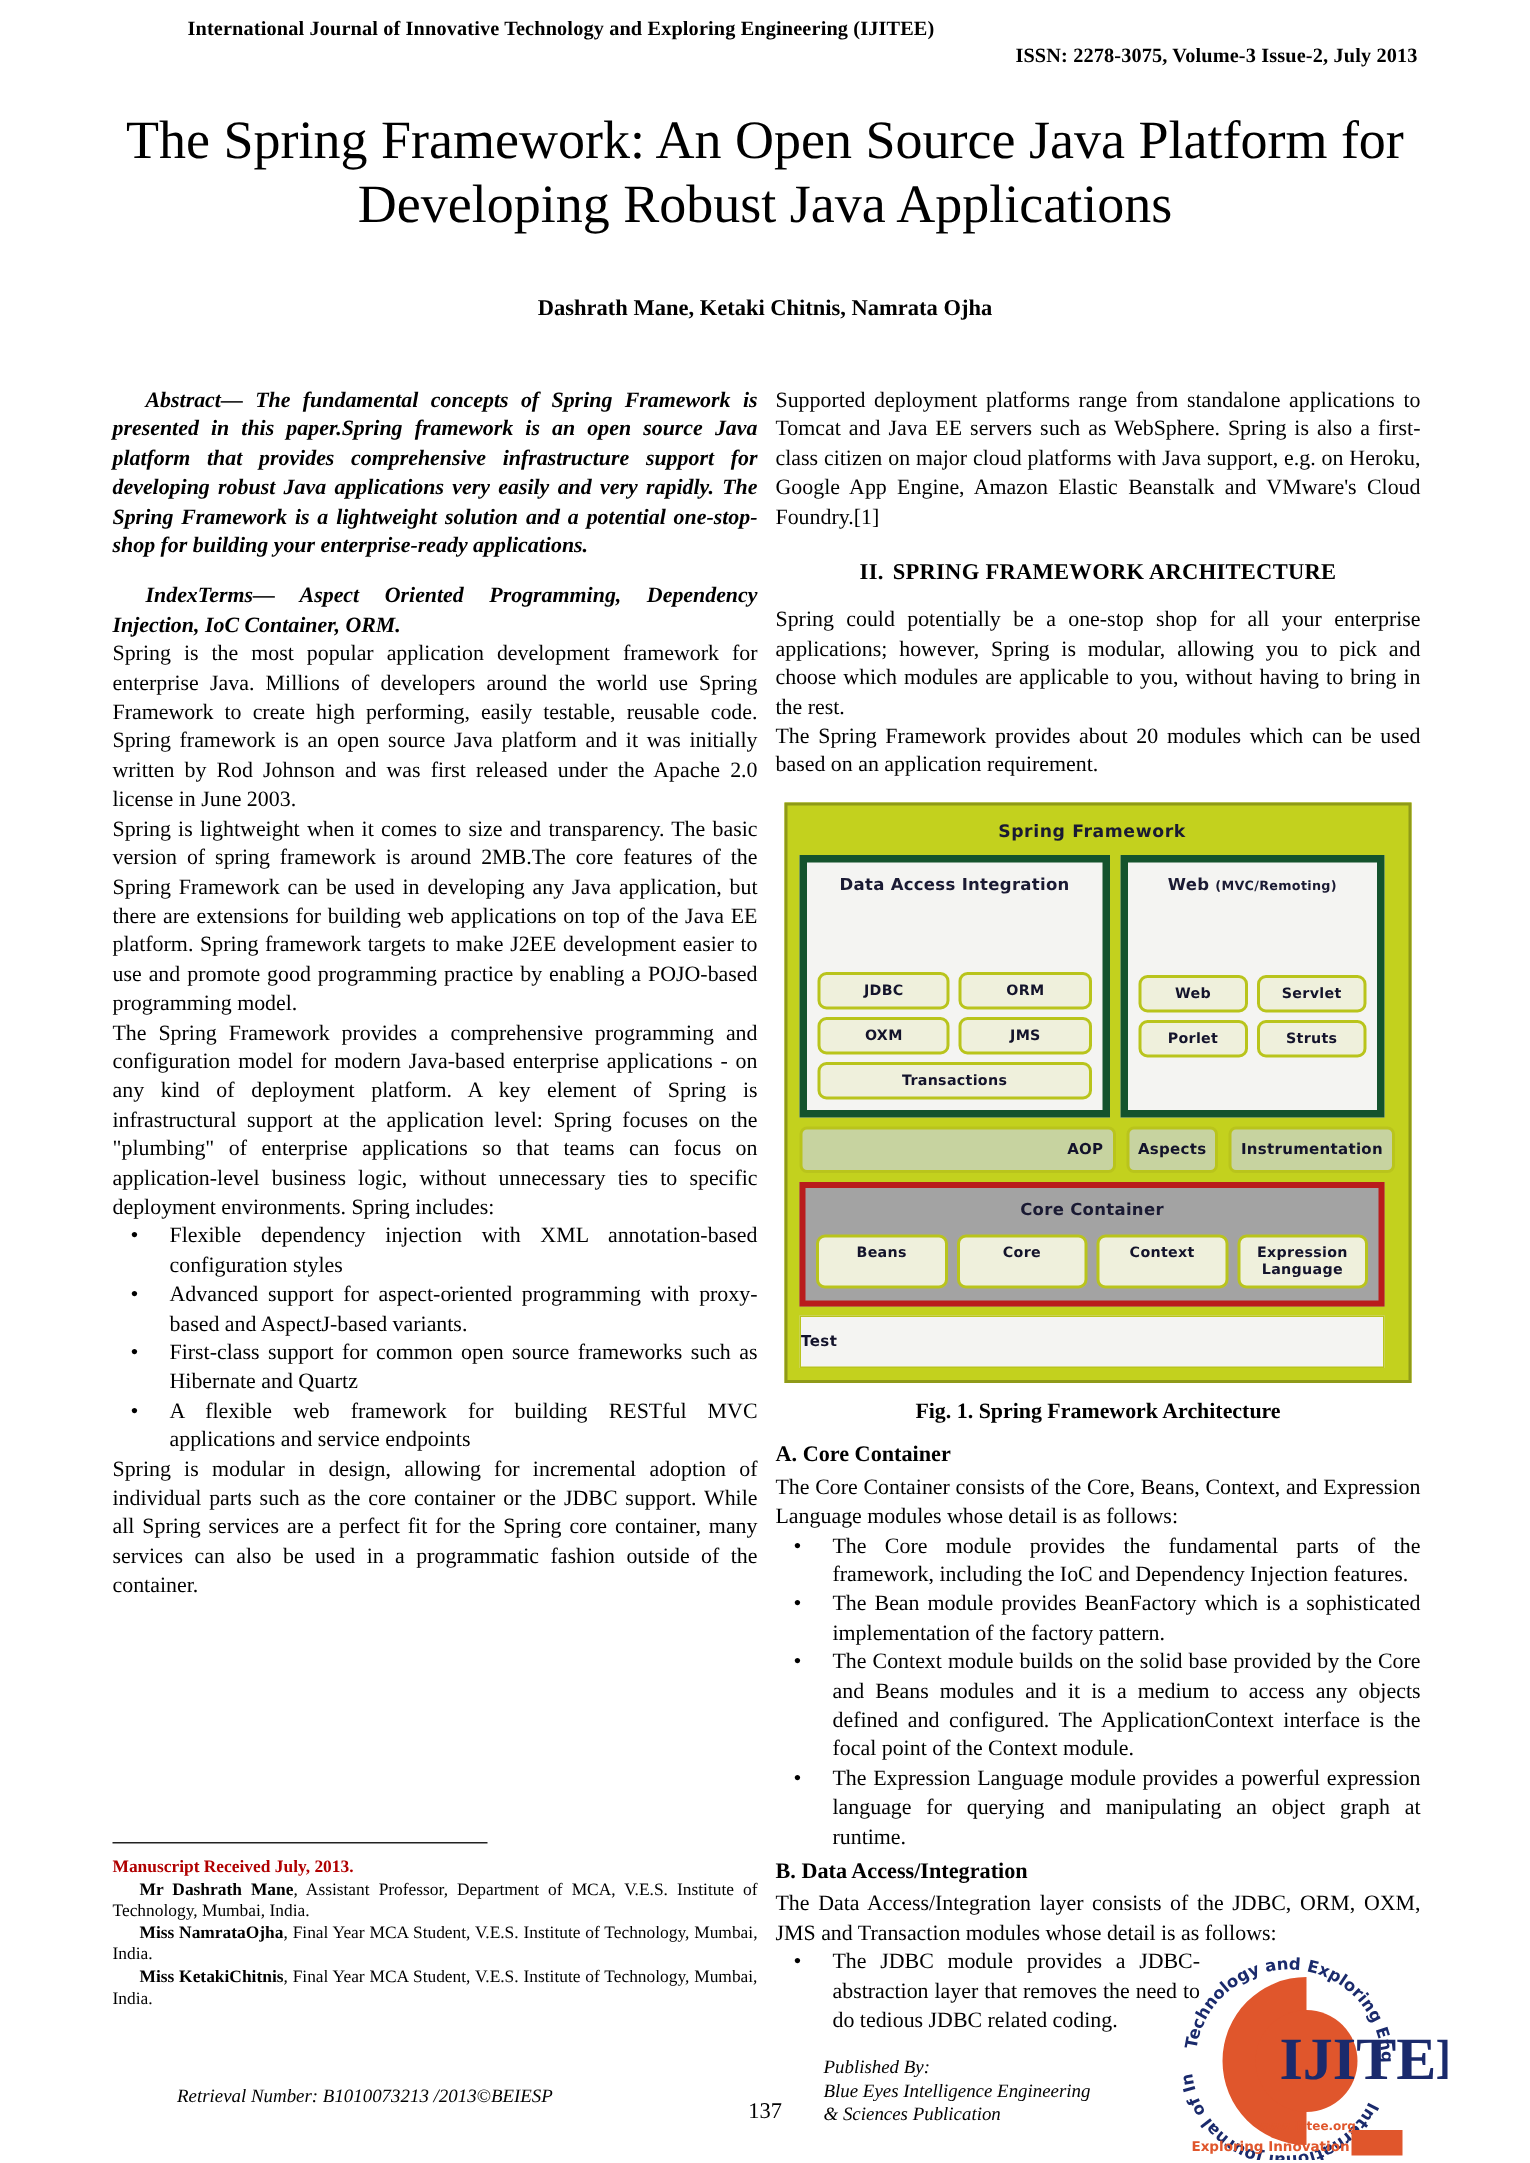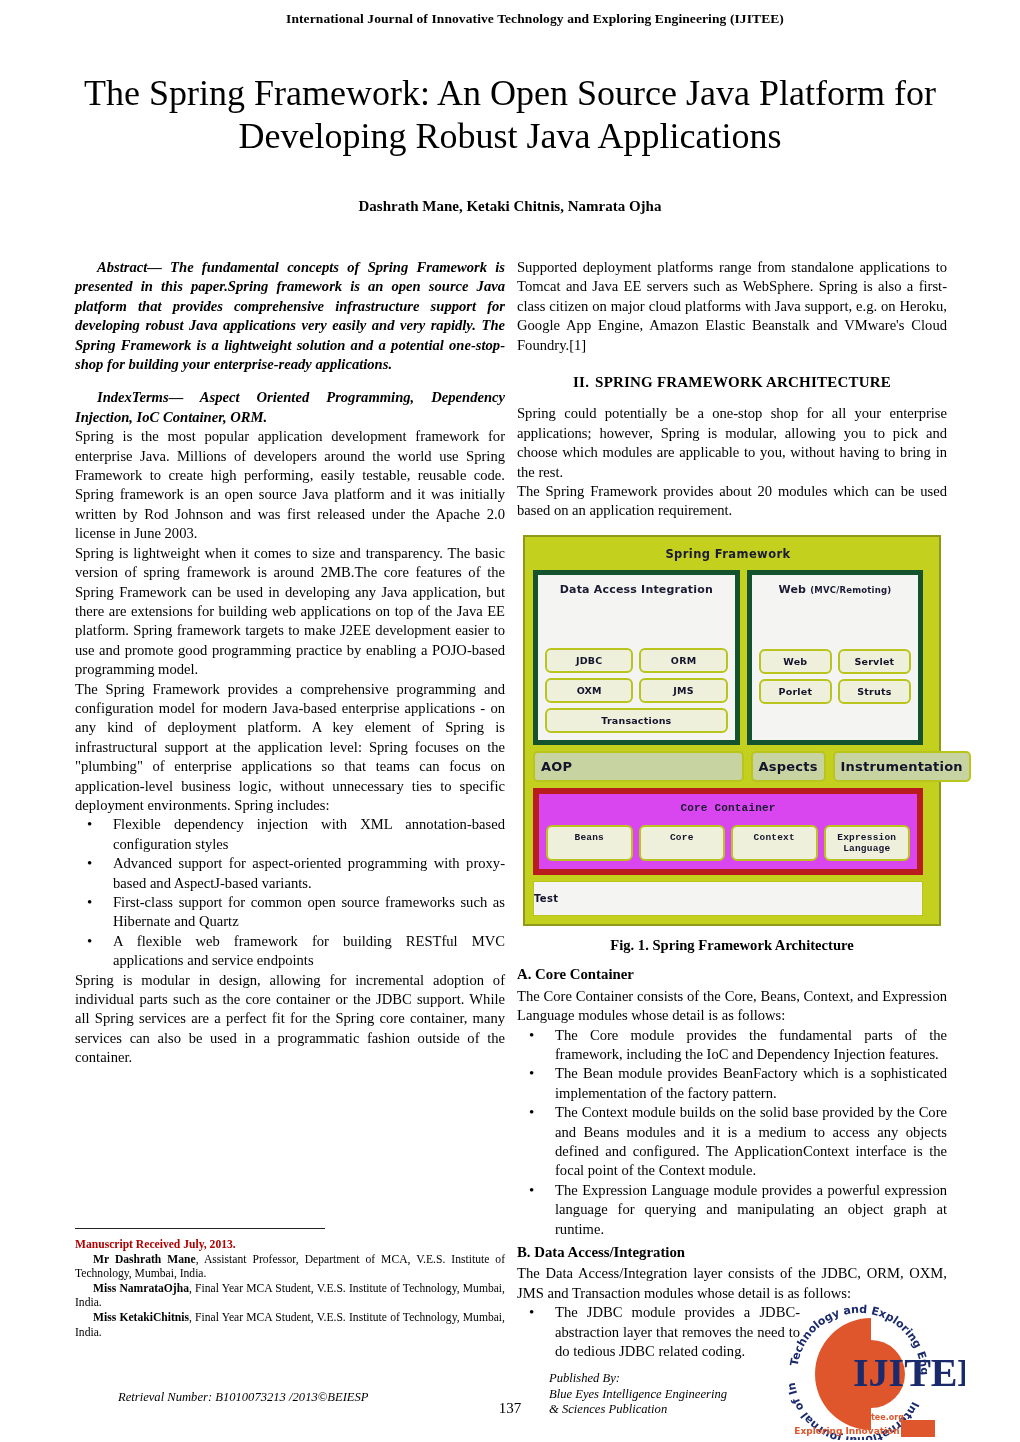--- a/index.html
+++ b/index.html
@@ -26,21 +26,21 @@
   .runhead {
     position: absolute;
     left: 75px; top: 10px;
     width: 870px;
     text-align: right;
     font-weight: bold;
     font-size: 13.5px;
     line-height: 18px;
     letter-spacing: 0.1px;
   }
-  .runhead .line1 { text-align: center; padding-left: 50px;}
+  .runhead .line1 { text-align: left; padding-left: 50px;}
 
   
   .title {
     position: absolute;
     left: 70px; top: 72px;
     width: 880px;
     text-align: center;
     font-size: 36px;
     line-height: 43px;
     font-weight: normal;
@@ -188,35 +188,34 @@
 
   .band-row {
     display: flex;
     gap: 7px;
     margin-top: 6px;
   }
   .band {
     background: #c7d3a0;
     border: 2px solid #b9c41c;
     border-radius: 5px;
-    font-size: 13px;
+    font-size: 10px;
     font-weight: bold;
     color: #13132b;
-    text-align: left;
+    text-align: right;
     padding: 4px 6px;
     box-sizing: border-box;
     letter-spacing: 0.2px;
   }
 
   .core-panel {
-    background: #d946ef;
-    border: 6px solid #b91c1c;
+    background: #a3a3a3;
+    border: 4px solid #b91c1c;
     margin-top: 6px;
     padding: 5px 7px 8px 7px;
-    font-family: Liberation Mono, monospace;
   }
   .core-title {
     text-align: center;
     font-size: 11px;
     font-weight: bold;
     color: #1a1a33;
     margin-bottom: 6px;
     letter-spacing: 0.2px;
   }
   .core-mods {
@@ -300,20 +299,21 @@
     height: 148px;
   }
 </style>
 </head>
 <body>
 
 <div class="page">
 
   <div class="runhead">
     <div class="line1">International Journal of Innovative Technology and Exploring Engineering (IJITEE)</div>
+    <div>ISSN: 2278-3075, Volume-3 Issue-2, July 2013</div>
   </div>
 
   <div class="title">The Spring Framework: An Open Source Java Platform for Developing Robust Java Applications</div>
   <div class="authors">Dashrath Mane, Ketaki Chitnis, Namrata Ojha</div>
 
   <div class="col col-left">
 
     <p class="abstract">Abstract— The fundamental concepts of Spring Framework is presented in this paper.Spring framework is an open source Java platform that provides comprehensive infrastructure support for developing robust Java applications very easily and very rapidly. The Spring Framework is a lightweight solution and a potential one-stop-shop for building your enterprise-ready applications.</p>
     <p class="indexterms">IndexTerms— Aspect Oriented Programming, Dependency Injection, IoC Container, ORM.</p>
 

